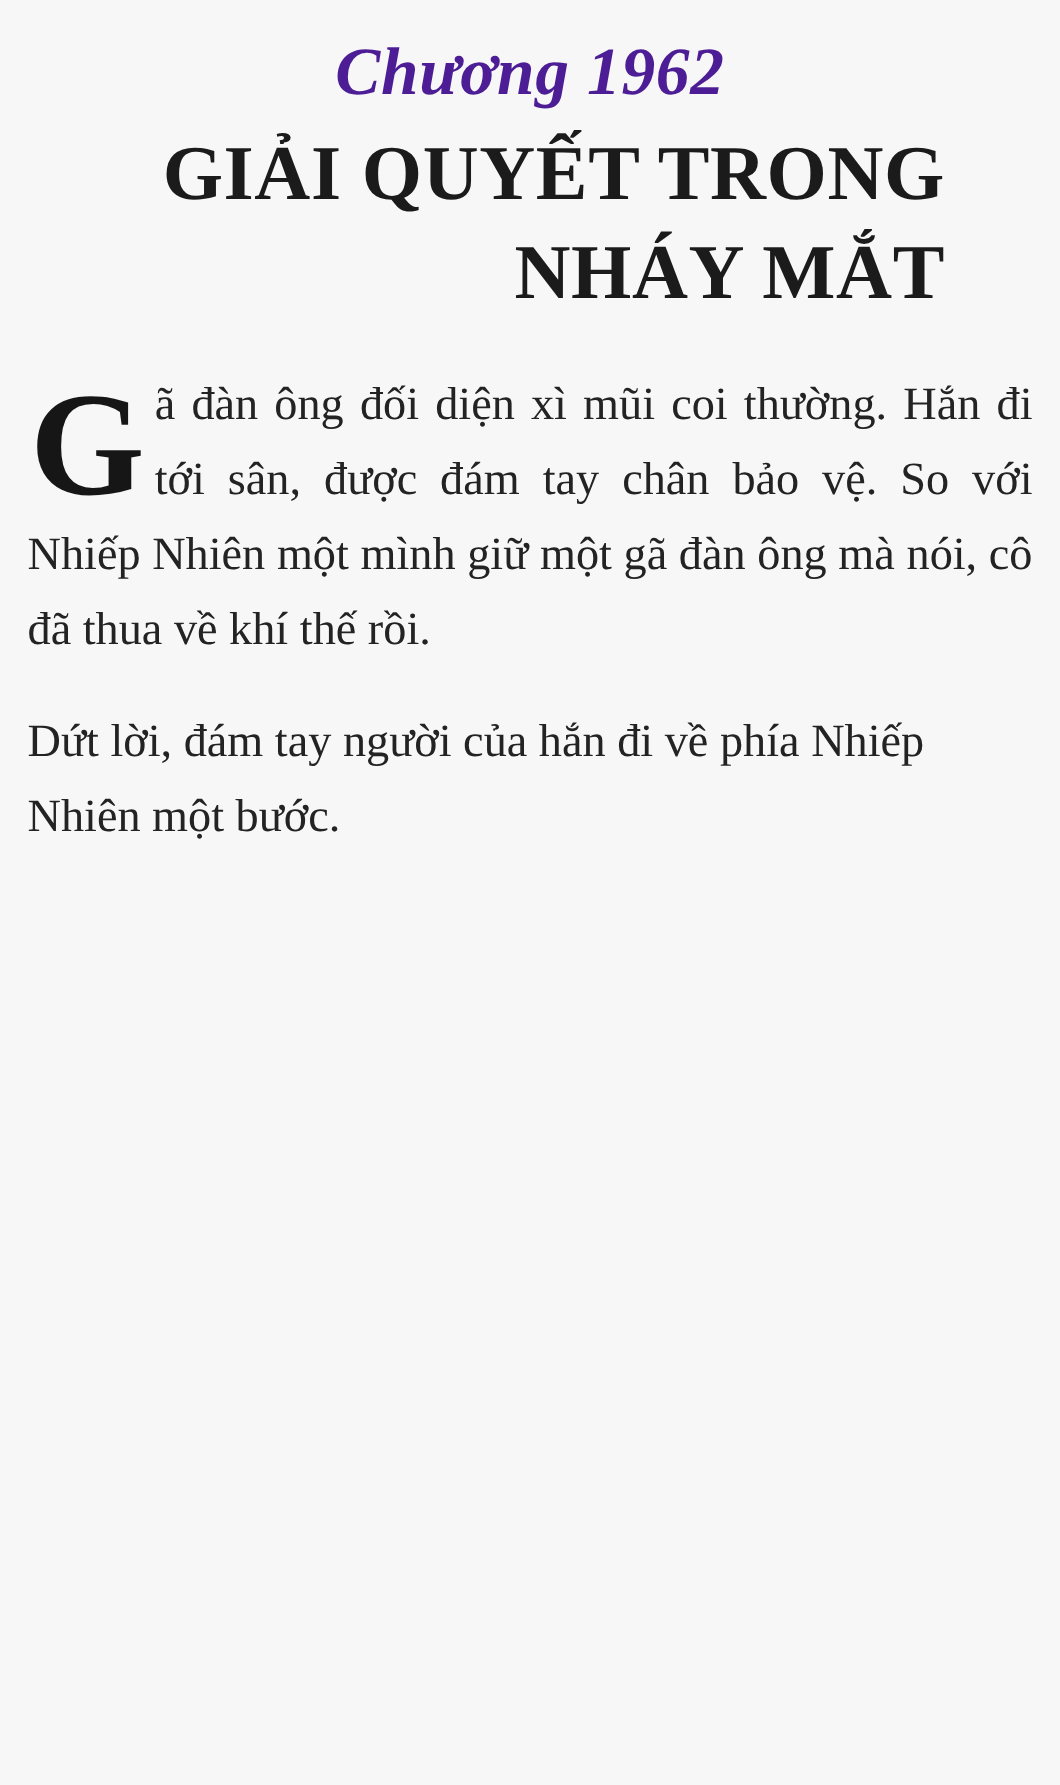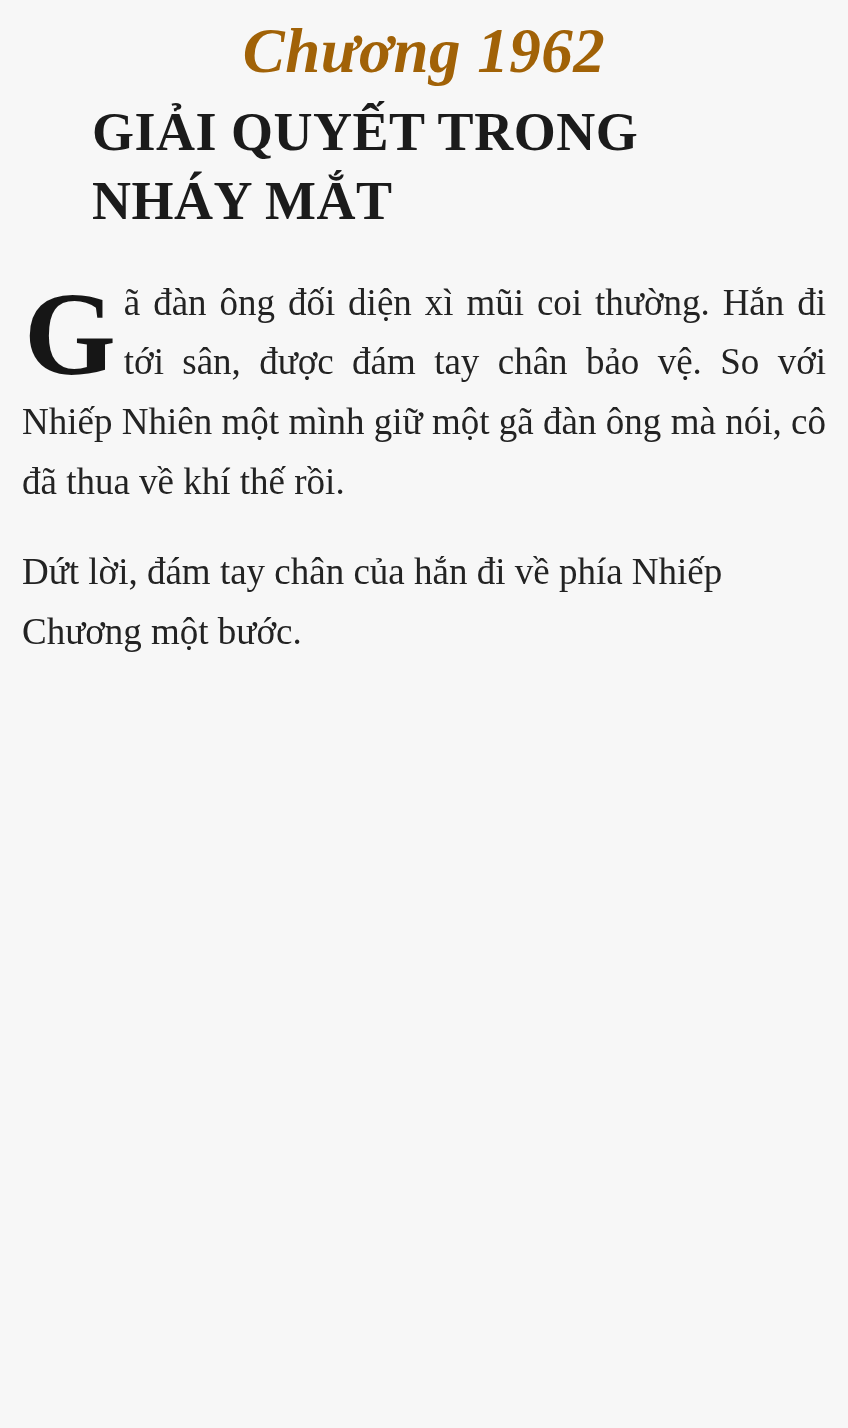--- a/index.html
+++ b/index.html
@@ -18,33 +18,33 @@
     width: 848px;
     height: 1428px;
     box-sizing: border-box;
     padding: 14px 22px 0 22px;
     background: #f7f7f7;
   }
   .chapter-number {
     font-family: "Liberation Serif", serif;
     font-style: italic;
     font-weight: 700;
-    font-size: 63px;
+    font-size: 54px;
     line-height: 1.18;
     text-align: center;
-    color: #a16207;
+    color: #4c1d95;
     letter-spacing: 0.5px;
-    margin: 0 0 10px 0;
+    margin: 12px 0 10px 0;
   }
   .chapter-title {
     font-family: "Liberation Serif", serif;
     font-weight: 700;
-    font-size: 54px;
+    font-size: 62px;
     line-height: 1.28;
-    text-align: left;
+    text-align: right;
     color: #1b1b1b;
     margin: 0;
     padding: 0 70px;
     letter-spacing: 0.5px;
   }
   .body-text {
     margin-top: 36px;
   }
   p.para {
     margin: 0 0 30px 0;
@@ -75,16 +75,16 @@
 <body>
 
 <div class="page">
 
   <div class="chapter-number">Chương 1962</div>
 
   <h1 class="chapter-title">GIẢI QUYẾT TRONG NHÁY MẮT</h1>
 
   <div class="body-text">
     <p class="para first-para">Gã đàn ông đối diện xì mũi coi thường. Hắn đi tới sân, được đám tay chân bảo vệ. So với Nhiếp Nhiên một mình giữ một gã đàn ông mà nói, cô đã thua về khí thế rồi.</p>
-    <p class="para">Dứt lời, đám tay chân của hắn đi về phía Nhiếp Chương một bước.</p>
+    <p class="para">Dứt lời, đám tay người của hắn đi về phía Nhiếp Nhiên một bước.</p>
   </div>
 
 </div>
 
 </body></html>

